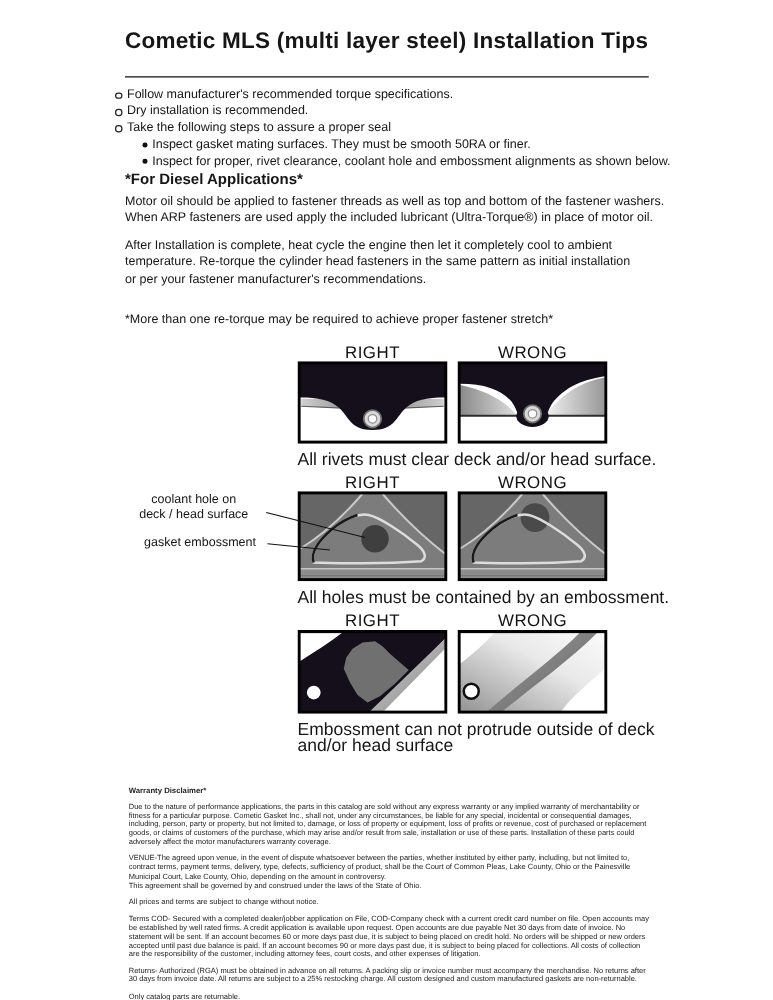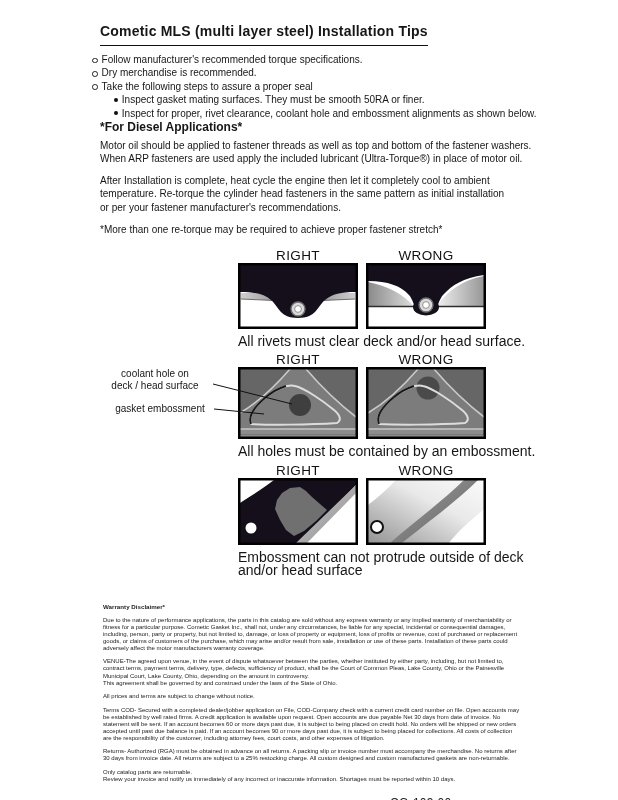--- a/index.html
+++ b/index.html
@@ -5,35 +5,35 @@
   html,body { margin:0; padding:0; background:#e9e9e9; }
   .page {
     position:relative; width:618px; height:800px; margin:0 auto;
     background:#ffffff; overflow:hidden;
     font-family:"Liberation Sans", sans-serif; color:#161616;
   }
   .content { margin-left:100px; width:445px; padding-top:22px; }
   .pre { white-space:pre-line; }
 
   .title {
-    display:inline-block; font-size:14px; font-weight:bold; letter-spacing:.2px;
-    border-bottom:1.6px solid #111; padding-bottom:6px;
+    display:inline-block; font-size:18px; font-weight:bold; letter-spacing:.2px;
+    border-bottom:1.6px solid #111; padding-bottom:18px;
   }
 
   .bullets { margin-top:7px;text-align:center; }
   .blt { display:flex; align-items:flex-start; font-size:10px; line-height:13.4px; white-space:nowrap; }
   .blt .mk { flex:0 0 auto; margin-left:-8px; margin-right:4px; margin-top:4.6px;
              width:3.6px; height:3.6px; border-radius:50%; border:1px solid #222; }
   .blt.sub { margin-left:14px; }
   .blt.sub .mk { margin-left:0; border:none; background:#111; width:3.8px; height:3.8px; margin-top:4.5px; }
 
   .diesel-h { margin-top:0; font-size:12px; font-weight:bold; }
   .para { margin-top:5px; font-size:10px; line-height:13.4px; }
   .para2 { margin-top:8px; }
-  .note { margin-top:9px; font-size:10px; line-height:13.4px; }
+  .note { margin-top:19px; font-size:10px; line-height:13.4px; }
 
   .diagrams { margin-top:12px; }
   .rw-row { margin-left:138px; width:248px; display:flex; gap:8px; }
   .rw-row span { flex:0 0 120px; text-align:center; font-size:13.5px; letter-spacing:.4px; color:#111; line-height:15px; }
   .panels { margin-left:138px; width:248px; display:flex; gap:8px; }
   .panels svg { display:block; }
   .caption { margin-left:138px; font-size:14px; line-height:12.8px; margin-top:6px; }
   .row-wrap { position:relative; }
   .ann { position:absolute; font-size:10px; line-height:11.5px; text-align:center; color:#161616; }
   .ann1 { left:0; width:110px; top:1px; }
@@ -56,21 +56,21 @@
 
     <div class="title">Cometic MLS (multi layer steel) Installation Tips</div>
 
     <div class="bullets">
       <div class="blt">
           <span class="mk"></span>
           <span>Follow manufacturer's recommended torque specifications.</span>
         </div>
       <div class="blt">
           <span class="mk"></span>
-          <span>Dry merchandise is recommended.</span>
+          <span>Dry installation is recommended.</span>
         </div>
       <div class="blt">
           <span class="mk"></span>
           <span>Take the following steps to assure a proper seal</span>
         </div>
       <div class="blt sub">
           <span class="mk"></span>
           <span>Inspect gasket mating surfaces.  They must be smooth 50RA or finer.</span>
         </div>
       <div class="blt sub">

